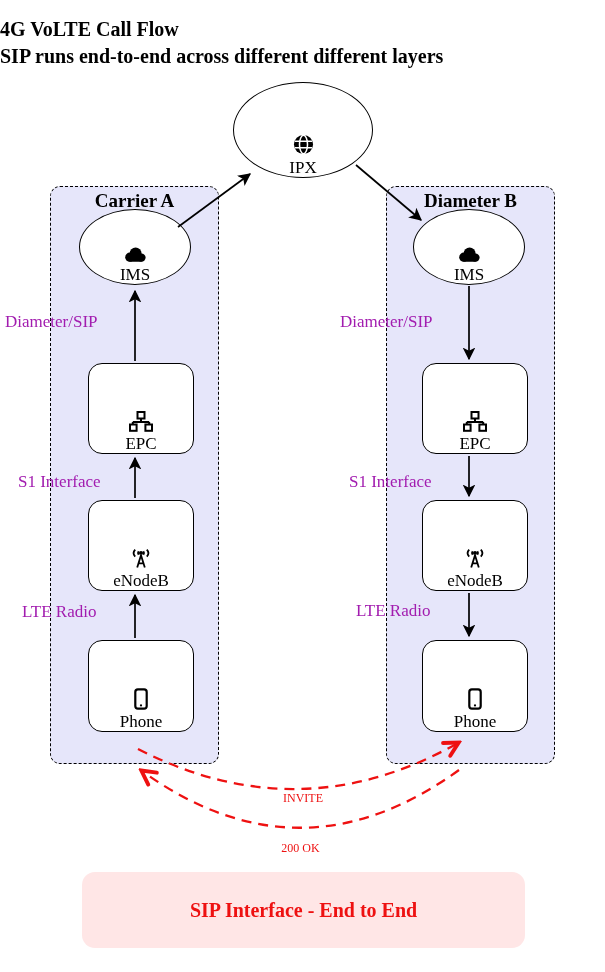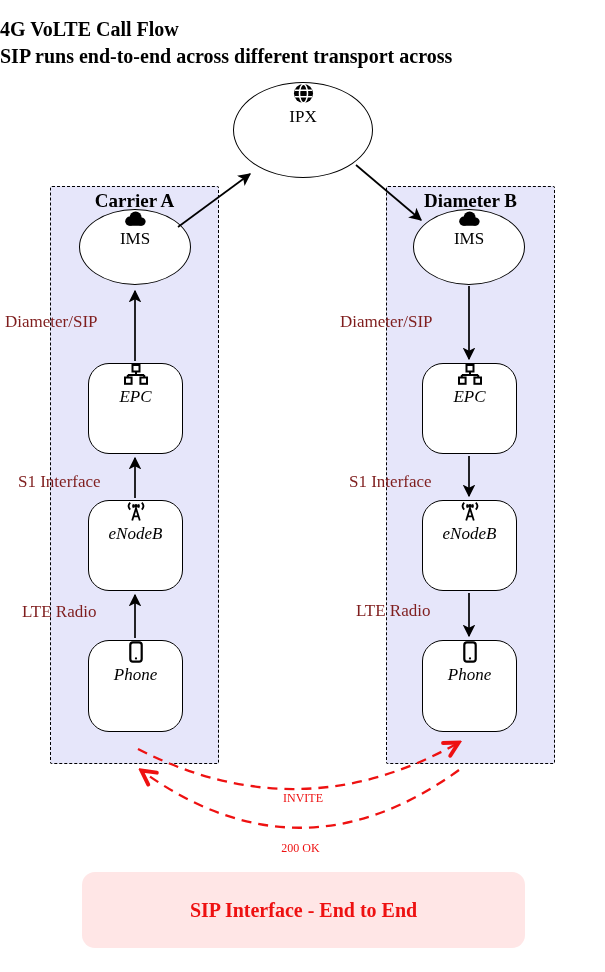--- a/index.html
+++ b/index.html
@@ -1,51 +1,51 @@
 <!DOCTYPE html>
 <html><head>
 <meta charset="utf-8">
 <style>
   html,body{margin:0;padding:0;background:#fff;}
   .canvas{position:relative;width:605px;height:972px;background:#fff;overflow:hidden;
           font-family:"Liberation Serif","DejaVu Serif",serif;color:#000;}
   .abs{position:absolute;}
   .title{left:0;top:16px;width:605px;font-weight:700;font-size:20px;line-height:27px;}
   
-  .carrier{width:169px;height:578px;background:#e6e6fa;border:1.4px dashed #000;border-radius:2px;box-sizing:border-box;}
+  .carrier{width:169px;height:578px;background:#e6e6fa;border:1.4px dashed #000;border-radius:10px;box-sizing:border-box;}
   .carrier-a{left:50px;top:186px;}
   .carrier-b{left:386px;top:186px;}
   .carrier-name{position:absolute;top:3px;left:0;width:100%;text-align:center;font-weight:700;font-size:19px;}
   
-  .node{background:#fff;border:1px solid #000;display:flex;flex-direction:column;align-items:center;justify-content:flex-start;gap:2px;box-sizing:border-box;}
+  .node{background:#fff;border:1px solid #000;display:flex;flex-direction:column;align-items:center;justify-content:flex-end;gap:2px;box-sizing:border-box;}
   .node-label{font-size:17px;line-height:19px;}
   .ellipse{border-radius:50%;width:112px;height:76px;}
-  .box{border-radius:21px;width:95px;height:91px;font-style:italic;}
+  .box{border-radius:14px;width:106px;height:91px;}
   .ims-a{left:79px;top:209px;}
   .ims-b{left:413px;top:209px;}
   .epc-a{left:88px;top:363px;}  .enb-a{left:88px;top:500px;}  .ph-a{left:88px;top:640px;height:92px;}
   .epc-b{left:422px;top:363px;} .enb-b{left:422px;top:500px;} .ph-b{left:422px;top:640px;height:92px;}
   .ipx{left:233px;top:82px;width:140px;height:96px;border-radius:50%;gap:3px;}
   
-  .bluelab{color:#7f1d1d;font-size:17px;line-height:20px;white-space:nowrap;}
+  .bluelab{color:#a21caf;font-size:17px;line-height:20px;white-space:nowrap;}
   .redlab{color:#ee1111;font-size:12px;line-height:20px;white-space:nowrap;text-align:center;}
   .banner{left:82px;top:872px;width:443px;height:76px;background:#ffe6e6;border-radius:13px;
           display:flex;align-items:center;justify-content:center;}
   .banner-text{color:#ee1111;font-weight:700;font-size:20px;}
   svg.overlay{position:absolute;left:0;top:0;pointer-events:none;}
   .icon{display:block;}
 </style>
 </head>
 <body>
 
 <div class="canvas">
 
   <div class="abs title">
     <div>4G VoLTE Call Flow</div>
-    <div>SIP runs end-to-end across different transport across</div>
+    <div>SIP runs end-to-end across different different layers</div>
   </div>
 
   <div class="abs carrier carrier-a">
     <div class="carrier-name">Carrier A</div>
   </div>
 
   <div class="abs carrier carrier-b">
     <div class="carrier-name">Diameter B</div>
   </div>
 

